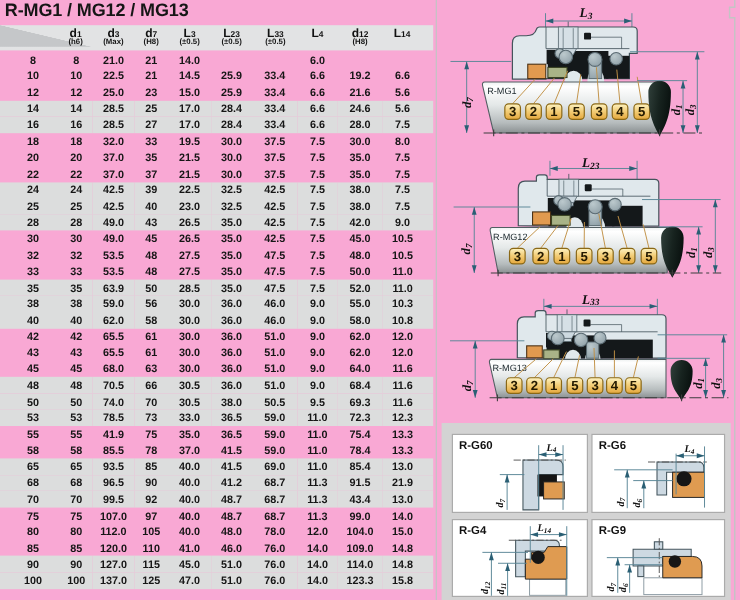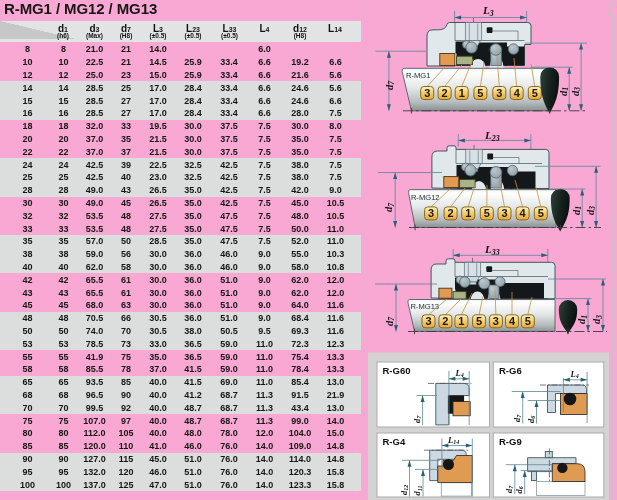--- a/index.html
+++ b/index.html
@@ -122,32 +122,20 @@
           <td>28.5</td>
           <td>25</td>
           <td>17.0</td>
           <td>28.4</td>
           <td>33.4</td>
           <td>6.6</td>
           <td>24.6</td>
           <td>5.6</td>
         </tr>
 <tr class="g">
-          <td class="rl">15</td>
-          <td>15</td>
-          <td>28.5</td>
-          <td>27</td>
-          <td>17.0</td>
-          <td>28.4</td>
-          <td>33.4</td>
-          <td>6.6</td>
-          <td>24.6</td>
-          <td>6.6</td>
-        </tr>
-<tr class="g">
           <td class="rl">16</td>
           <td>16</td>
           <td>28.5</td>
           <td>27</td>
           <td>17.0</td>
           <td>28.4</td>
           <td>33.4</td>
           <td>6.6</td>
           <td>28.0</td>
           <td>7.5</td>
@@ -256,21 +244,21 @@
           <td>27.5</td>
           <td>35.0</td>
           <td>47.5</td>
           <td>7.5</td>
           <td>50.0</td>
           <td>11.0</td>
         </tr>
 <tr class="g">
           <td class="rl">35</td>
           <td>35</td>
-          <td>57.0</td>
+          <td>63.9</td>
           <td>50</td>
           <td>28.5</td>
           <td>35.0</td>
           <td>47.5</td>
           <td>7.5</td>
           <td>52.0</td>
           <td>11.0</td>
         </tr>
 <tr class="g">
           <td class="rl">38</td>
@@ -468,32 +456,20 @@
           <td class="rl">90</td>
           <td>90</td>
           <td>127.0</td>
           <td>115</td>
           <td>45.0</td>
           <td>51.0</td>
           <td>76.0</td>
           <td>14.0</td>
           <td>114.0</td>
           <td>14.8</td>
-        </tr>
-<tr class="g">
-          <td class="rl">95</td>
-          <td>95</td>
-          <td>132.0</td>
-          <td>120</td>
-          <td>46.0</td>
-          <td>51.0</td>
-          <td>76.0</td>
-          <td>14.0</td>
-          <td>120.3</td>
-          <td>15.8</td>
         </tr>
 <tr class="g">
           <td class="rl">100</td>
           <td>100</td>
           <td>137.0</td>
           <td>125</td>
           <td>47.0</td>
           <td>51.0</td>
           <td>76.0</td>
           <td>14.0</td>

